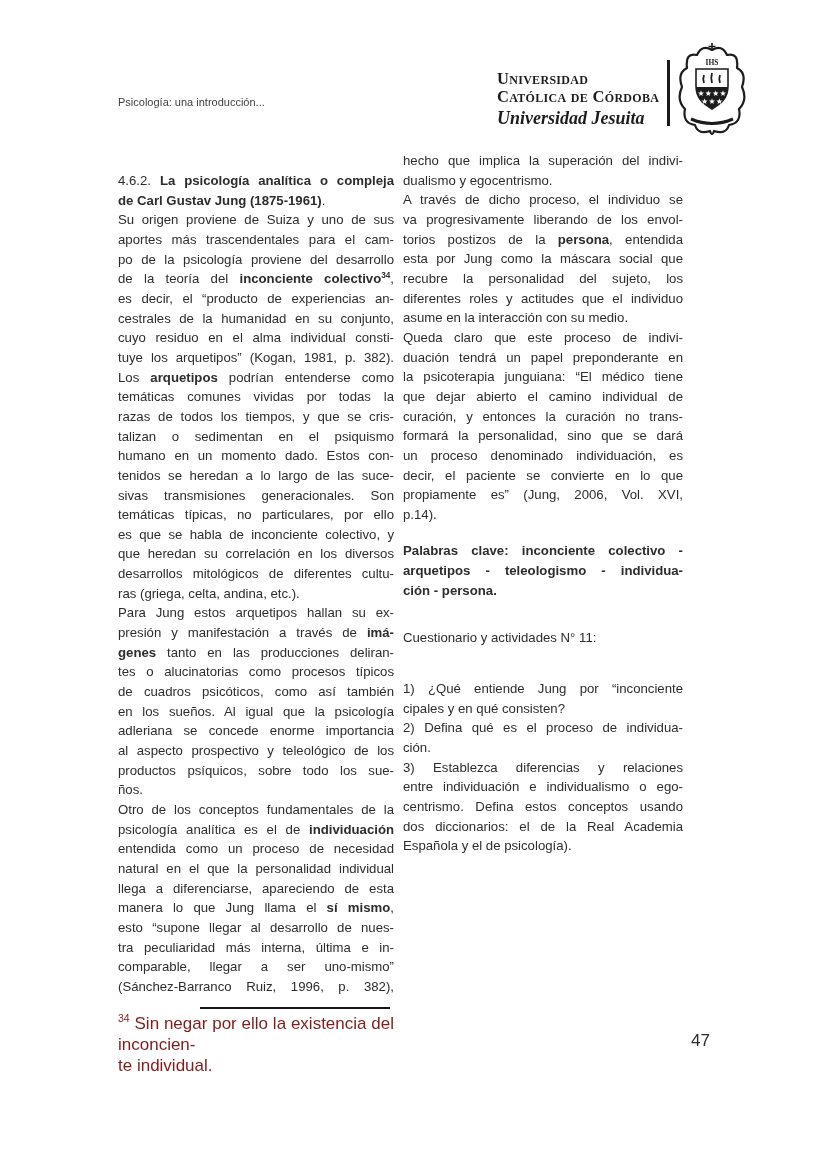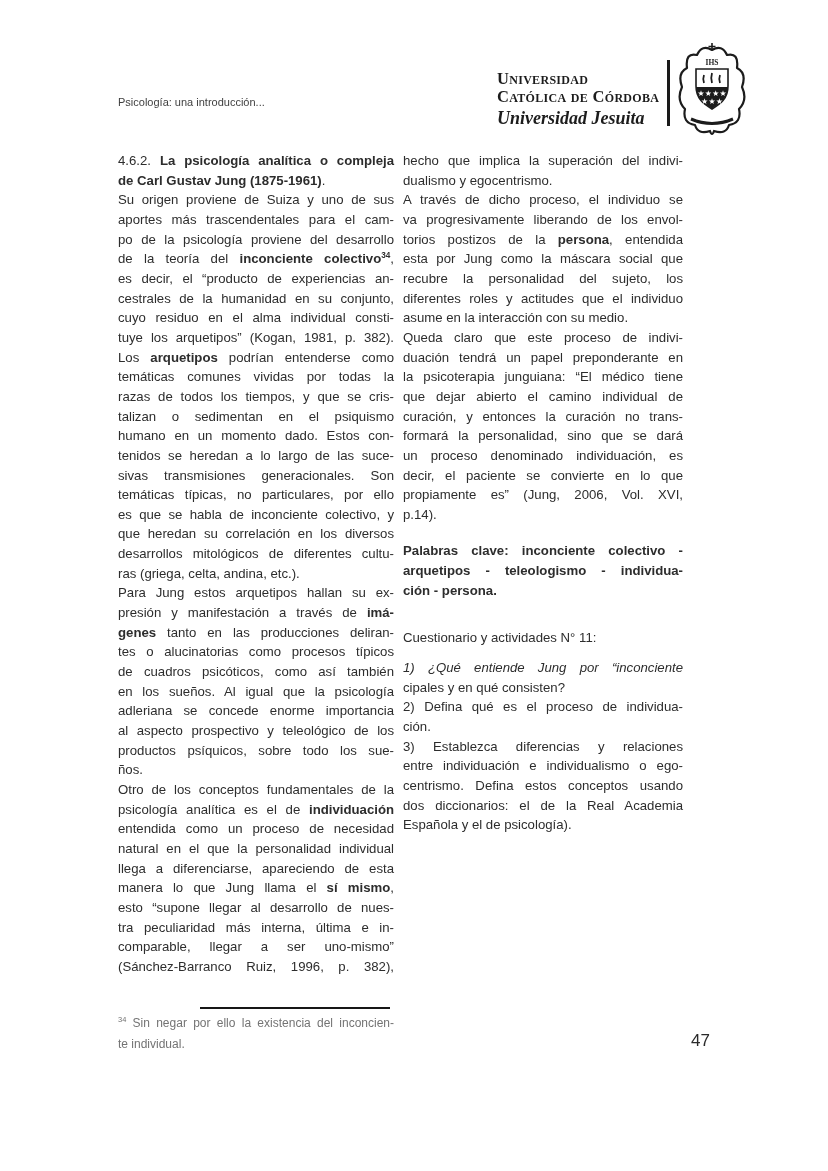--- a/index.html
+++ b/index.html
@@ -9,29 +9,29 @@
   }
   
   .hdr-left{position:absolute;left:118px;top:96px;font-size:11px;color:#3f3f3f;}
   .wordmark{position:absolute;left:497px;top:70px;font-family:"Liberation Serif", serif;color:#1c1c1c;}
   .wm-caps{font-variant:small-caps;font-weight:700;font-size:16.5px;line-height:17.5px;letter-spacing:.3px;}
   .wm-it{font-style:italic;font-weight:700;font-size:18px;margin-top:3px;}
   .hdr-bar{position:absolute;left:667px;top:60px;width:3px;height:66px;background:#1a1a1a;}
   .crest{position:absolute;left:676px;top:42px;}
   
   .col{position:absolute;top:151px;font-size:13.2px;line-height:19.65px;color:#2d2d2d;}
-  .col-left{left:118px;width:276px;}
+  .col-left{left:118px;width:276px;margin-top:20px;}
   .col-right{left:403px;width:280px;}
   .line{text-align:justify;text-align-last:justify;-moz-text-align-last:justify;}
   .line.end{text-align-last:left;-moz-text-align-last:left;}
   .b{font-weight:700;}
   .sup{vertical-align:super;font-size:.62em;line-height:0;}
   
   .fn-rule{position:absolute;left:200px;top:1007px;width:190px;height:2px;background:#161616;}
-  .footnote{position:absolute;left:118px;top:1013px;width:276px;font-size:12px;line-height:21px;color:#737373;}
+  .footnote{position:absolute;left:118px;top:1013px;width:276px;font-size:17px;line-height:21px;color:#7f1d1d;}
   .page-num{position:absolute;left:691px;top:1031px;font-size:17px;color:#2a2a2a;}
 </style>
 </head>
 <body>
 
 <div class="page">
 
   <div class="hdr-left">Psicología: una introducción...</div>
 
   <div class="wordmark">
@@ -126,21 +126,21 @@
       <div class="line"><span>curación, y entonces la curación no trans-</span></div>
       <div class="line"><span>formará la personalidad, sino que se dará</span></div>
       <div class="line"><span>un proceso denominado individuación, es</span></div>
       <div class="line"><span>decir, el paciente se convierte en lo que</span></div>
       <div class="line"><span>propiamente es” (Jung, 2006, Vol. XVI,</span></div>
       <div class="line end"><span>p.14).</span></div>
       <div class="line" style="margin-top: 17px;"><span class="b">Palabras clave: inconciente colectivo -</span></div>
       <div class="line"><span class="b">arquetipos - teleologismo - individua-</span></div>
       <div class="line end"><span class="b">ción - persona.</span></div>
       <div class="line end" style="margin-top: 28px;"><span>Cuestionario y actividades N° 11:</span></div>
-      <div class="line" style="margin-top: 10px; font-style: italic;"><span>1) ¿Qué entiende Jung por “inconciente</span></div>
+      <div class="line" style="margin-top: 31px;"><span>1) ¿Qué entiende Jung por “inconciente</span></div>
       <div class="line end"><span>cipales y en qué consisten?</span></div>
       <div class="line"><span>2) Defina qué es el proceso de individua-</span></div>
       <div class="line end"><span>ción.</span></div>
       <div class="line"><span>3) Establezca diferencias y relaciones</span></div>
       <div class="line"><span>entre individuación e individualismo o ego-</span></div>
       <div class="line"><span>centrismo. Defina estos conceptos usando</span></div>
       <div class="line"><span>dos diccionarios: el de la Real Academia</span></div>
       <div class="line end"><span>Española y el de psicología).</span></div>
     </div>
 

